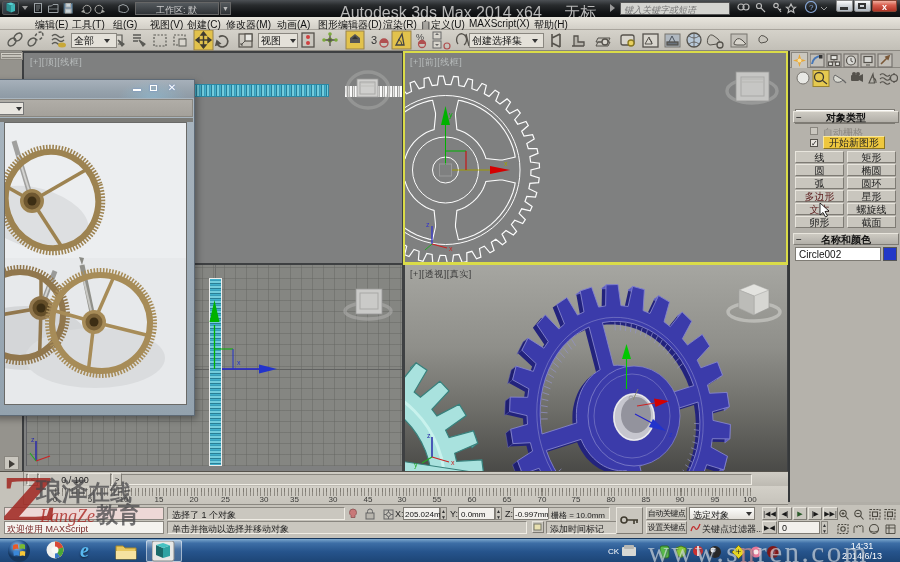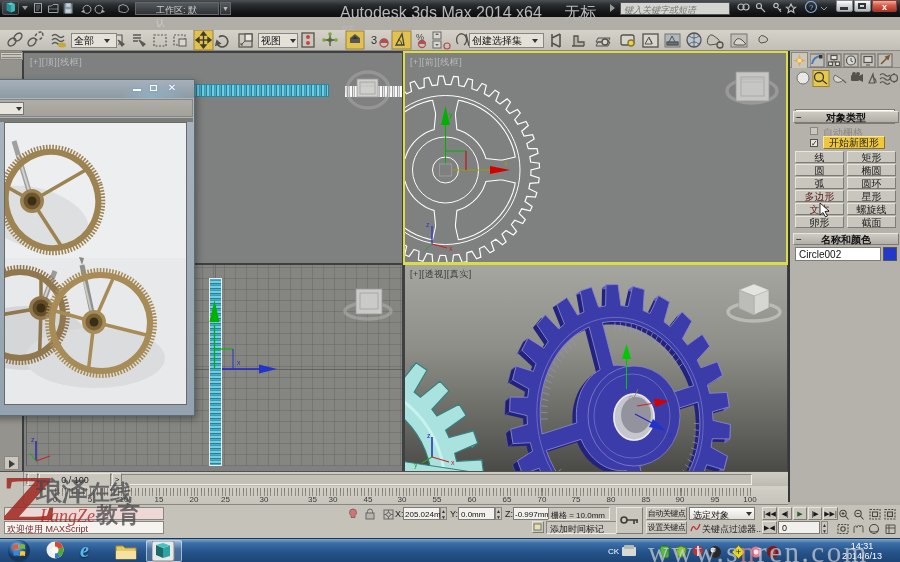--- a/index.html
+++ b/index.html
@@ -57,20 +57,34 @@
 <path d="M86 6 l3 3 l3 -3" stroke="#999" stroke-width="1"></path>
 </g>
 </svg>
 
 <div class="abs" style="left:836px;top:0;width:17px;height:12px;background:linear-gradient(#fdfdfd,#d4d8dc 45%,#b0b8c0);border:1px solid #888;border-radius:0 0 2px 2px;"></div>
 <div class="abs" style="left:840px;top:7px;width:8px;height:3px;background:#333;"></div>
 <div class="abs" style="left:854px;top:0;width:17px;height:12px;background:linear-gradient(#fdfdfd,#d4d8dc 45%,#b0b8c0);border:1px solid #888;border-radius:0 0 2px 2px;"></div>
 <div class="abs" style="left:858px;top:3px;width:8px;height:6px;border:2px solid #333;"></div>
 <div class="abs" style="left:872px;top:0;width:25px;height:12px;background:linear-gradient(#f0b0a0,#d86050 40%,#b03324);border:1px solid #843;border-radius:0 0 2px 2px;color:#fff;text-align:center;font-size:9px;line-height:12px;font-weight:bold;">x</div>
 
+<div class="abs" style="left:0;top:17px;width:900px;height:13px;background:linear-gradient(#e8e5dd,#d2cfc7);border-bottom:1px solid #a8a49c;color:#111;font-size:10px;">
+<span class="abs" style="left:35px;top:1px;">编辑(E)</span>
+<span class="abs" style="left:72px;top:1px;">工具(T)</span>
+<span class="abs" style="left:113px;top:1px;">组(G)</span>
+<span class="abs" style="left:150px;top:1px;">视图(V)</span>
+<span class="abs" style="left:187px;top:1px;">创建(C)</span>
+<span class="abs" style="left:226px;top:1px;">修改器(M)</span>
+<span class="abs" style="left:277px;top:1px;">动画(A)</span>
+<span class="abs" style="left:318px;top:1px;">图形编辑器(D)</span>
+<span class="abs" style="left:383px;top:1px;">渲染(R)</span>
+<span class="abs" style="left:421px;top:1px;">自定义(U)</span>
+<span class="abs" style="left:469px;top:1px;">MAXScript(X)</span>
+<span class="abs" style="left:534px;top:1px;">帮助(H)</span>
+</div>
 
 <div class="abs" style="left:0;top:30px;width:900px;height:21px;background:linear-gradient(#d5d2ca,#c2bfb7);border-bottom:1px solid #8a8780;">
 <svg class="abs" style="left:0;top:0" width="790" height="21">
 <g fill="none" stroke="#5a5a55" stroke-width="1.5">
 <ellipse cx="12" cy="12" rx="4.5" ry="3.2" transform="rotate(-45 12 12)"></ellipse>
 <ellipse cx="18" cy="7" rx="4.5" ry="3.2" transform="rotate(-45 18 7)"></ellipse>
 <ellipse cx="32" cy="12" rx="4.5" ry="3.2" transform="rotate(-45 32 12)"></ellipse>
 <ellipse cx="39" cy="6" rx="4.5" ry="3.2" transform="rotate(-45 39 6)" stroke-dasharray="3 2"></ellipse>
 <path d="M52 6 q3 -3 6 0 t6 0 M52 10 q3 -3 6 0 t6 0 M52 14 q3 -3 6 0 t6 0"></path>
 </g>
@@ -552,40 +566,42 @@
 <div class="abs" style="left:0;top:486px;width:788px;height:19px;background:linear-gradient(#d3d0c8,#c6c3bb);border-bottom:1px solid #8a8780;">
   <div class="abs" style="left:55px;top:2px;width:697px;height:8px;background:repeating-linear-gradient(90deg,rgba(122,118,110,0.75) 0 1px,transparent 1px 3.475px);"></div>
   <div class="abs" style="left:55px;top:2px;width:697px;height:4px;background:repeating-linear-gradient(90deg,rgba(122,118,110,0.8) 0 1px,transparent 1px 6.95px);"></div>
   <div class="abs" style="left:47px;top:9px;width:16px;text-align:center;font-size:8px;color:#3a3a38;">0</div>
       <div class="abs" style="left:82px;top:9px;width:16px;text-align:center;font-size:8px;color:#3a3a38;">5</div>
       <div class="abs" style="left:116px;top:9px;width:16px;text-align:center;font-size:8px;color:#3a3a38;">10</div>
       <div class="abs" style="left:151px;top:9px;width:16px;text-align:center;font-size:8px;color:#3a3a38;">15</div>
       <div class="abs" style="left:186px;top:9px;width:16px;text-align:center;font-size:8px;color:#3a3a38;">20</div>
       <div class="abs" style="left:221px;top:9px;width:16px;text-align:left;font-size:8px;color:#3a3a38;">25</div>
       <div class="abs" style="left:256px;top:9px;width:16px;text-align:center;font-size:8px;color:#3a3a38;">30</div>
-      <div class="abs" style="left:308px;top:9px;width:16px;text-align:left;font-size:8px;color:#3a3a38;">35</div>
+      <div class="abs" style="left:290px;top:9px;width:16px;text-align:left;font-size:8px;color:#3a3a38;">35</div>
       <div class="abs" style="left:325px;top:9px;width:16px;text-align:center;font-size:8px;color:#3a3a38;">30</div>
       <div class="abs" style="left:360px;top:9px;width:16px;text-align:center;font-size:8px;color:#3a3a38;">45</div>
       <div class="abs" style="left:394px;top:9px;width:16px;text-align:center;font-size:8px;color:#3a3a38;">30</div>
       <div class="abs" style="left:429px;top:9px;width:16px;text-align:center;font-size:8px;color:#3a3a38;">55</div>
       <div class="abs" style="left:464px;top:9px;width:16px;text-align:center;font-size:8px;color:#3a3a38;">60</div>
       <div class="abs" style="left:499px;top:9px;width:16px;text-align:center;font-size:8px;color:#3a3a38;">65</div>
       <div class="abs" style="left:534px;top:9px;width:16px;text-align:center;font-size:8px;color:#3a3a38;">70</div>
       <div class="abs" style="left:568px;top:9px;width:16px;text-align:center;font-size:8px;color:#3a3a38;">75</div>
       <div class="abs" style="left:603px;top:9px;width:16px;text-align:center;font-size:8px;color:#3a3a38;">80</div>
       <div class="abs" style="left:638px;top:9px;width:16px;text-align:center;font-size:8px;color:#3a3a38;">85</div>
       <div class="abs" style="left:672px;top:9px;width:16px;text-align:center;font-size:8px;color:#3a3a38;">90</div>
       <div class="abs" style="left:707px;top:9px;width:16px;text-align:center;font-size:8px;color:#3a3a38;">95</div>
       <div class="abs" style="left:742px;top:9px;width:16px;text-align:center;font-size:8px;color:#3a3a38;">100</div>
   <div class="abs" style="left:0;top:0;width:24px;height:19px;background:#c5c2ba;border-right:1px solid #9a968e;"></div>
 </div>
 
 <div class="abs" style="left:0;top:505px;width:900px;height:33px;background:#c5c2ba;">
   <div class="abs" style="left:4px;top:2px;width:160px;height:13px;background:#edd8d6;border:1px solid #8a8780;"></div>
   <div class="abs" style="left:4px;top:16px;width:160px;height:13px;background:#f5f3ef;border:1px solid #8a8780;font-size:9px;color:#7a2a2a;padding:1px 2px;">欢迎使用 MAXScript</div>
+  <div class="abs sunken" style="left:167px;top:2px;width:178px;height:13px;font-size:9px;color:#222;padding:1px 4px;background:#cac7bf;">选择了 1 个对象</div>
+  <div class="abs sunken" style="left:167px;top:16px;width:360px;height:13px;font-size:9px;color:#222;padding:1px 4px;background:#cac7bf;">单击并拖动以选择并移动对象</div>
   <svg class="abs" style="left:348px;top:3px" width="46" height="12">
     <path d="M5 1 a3.5 3.5 0 0 1 3.5 3.5 q0 2 -1.5 3 v2 h-4 v-2 q-1.5 -1 -1.5 -3 a3.5 3.5 0 0 1 3.5 -3.5" fill="#c87878" stroke="#8a5050" stroke-width="0.8"></path>
     <rect x="18" y="5" width="8" height="6" fill="#b8b5ad" stroke="#666"></rect>
         <path d="M19.5 5 v-1.5 a2.5 2.5 0 0 1 5 0 v1.5" fill="none" stroke="#666"></path>
     <rect x="36" y="2" width="9" height="9" fill="none" stroke="#666"></rect>
         <circle cx="40.5" cy="6.5" r="2" fill="none" stroke="#666"></circle>
     <path d="M36 6.5 h2 M43 6.5 h2 M40.5 2 v2 M40.5 9 v2" stroke="#666"></path>
   </svg>
   <div class="abs" style="left:395px;top:4px;font-size:9px;color:#222;">X:</div>
   <div class="abs" style="left:403px;top:2px;width:37px;height:13px;background:#f2f0ec;border:1px solid #7e7b74;font-size:8px;padding:2px 1px;color:#111;">205.024mr</div>

